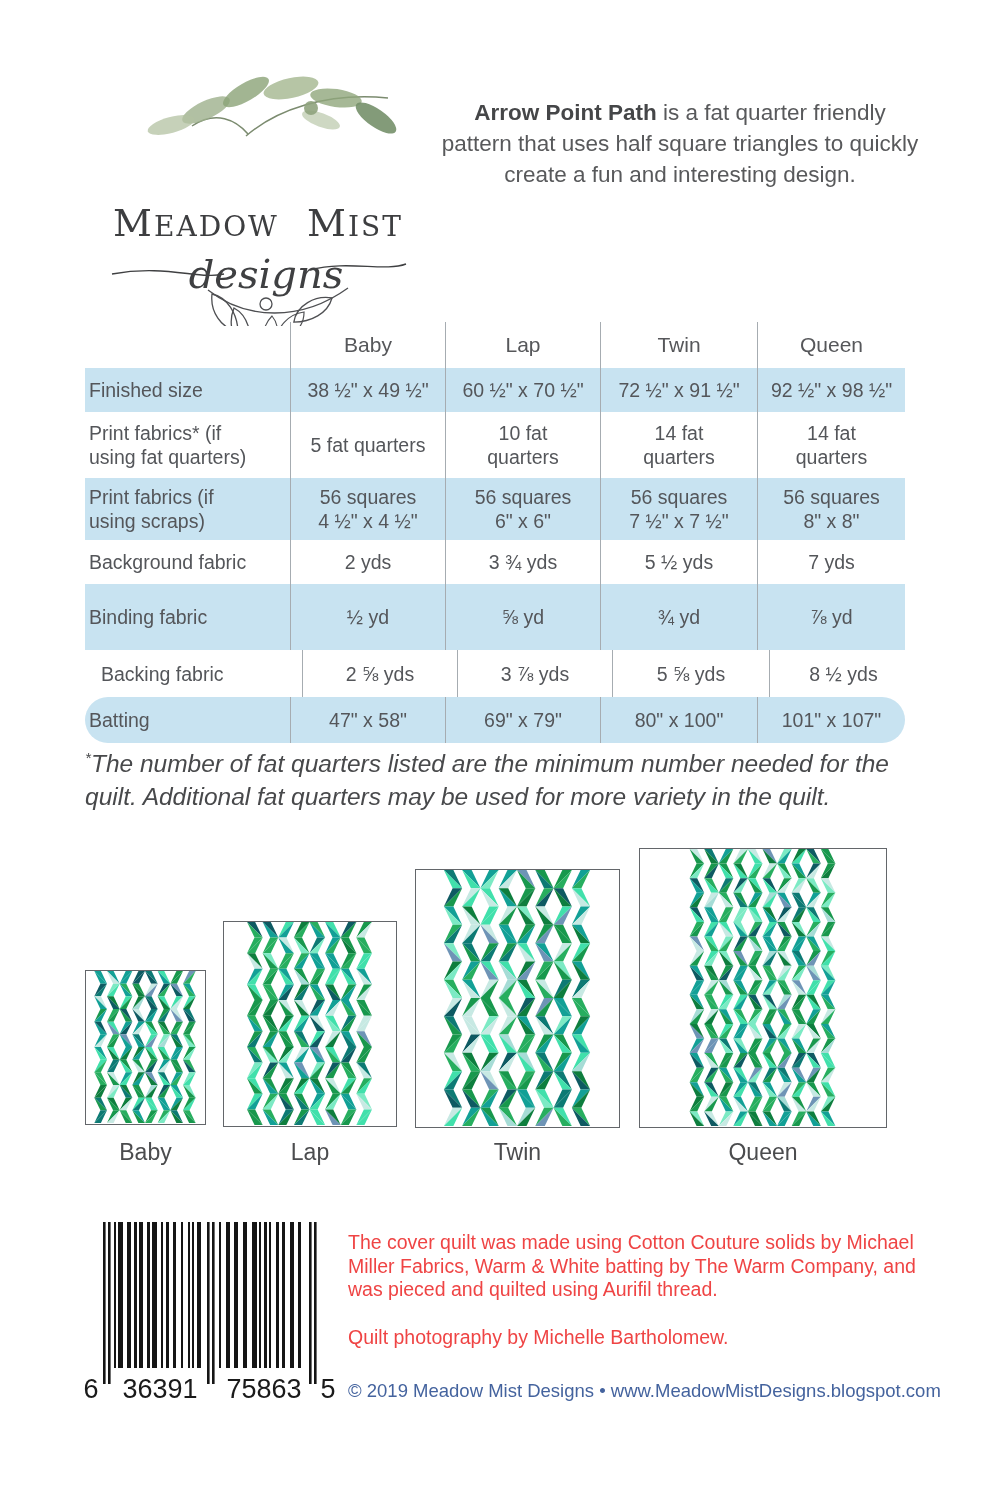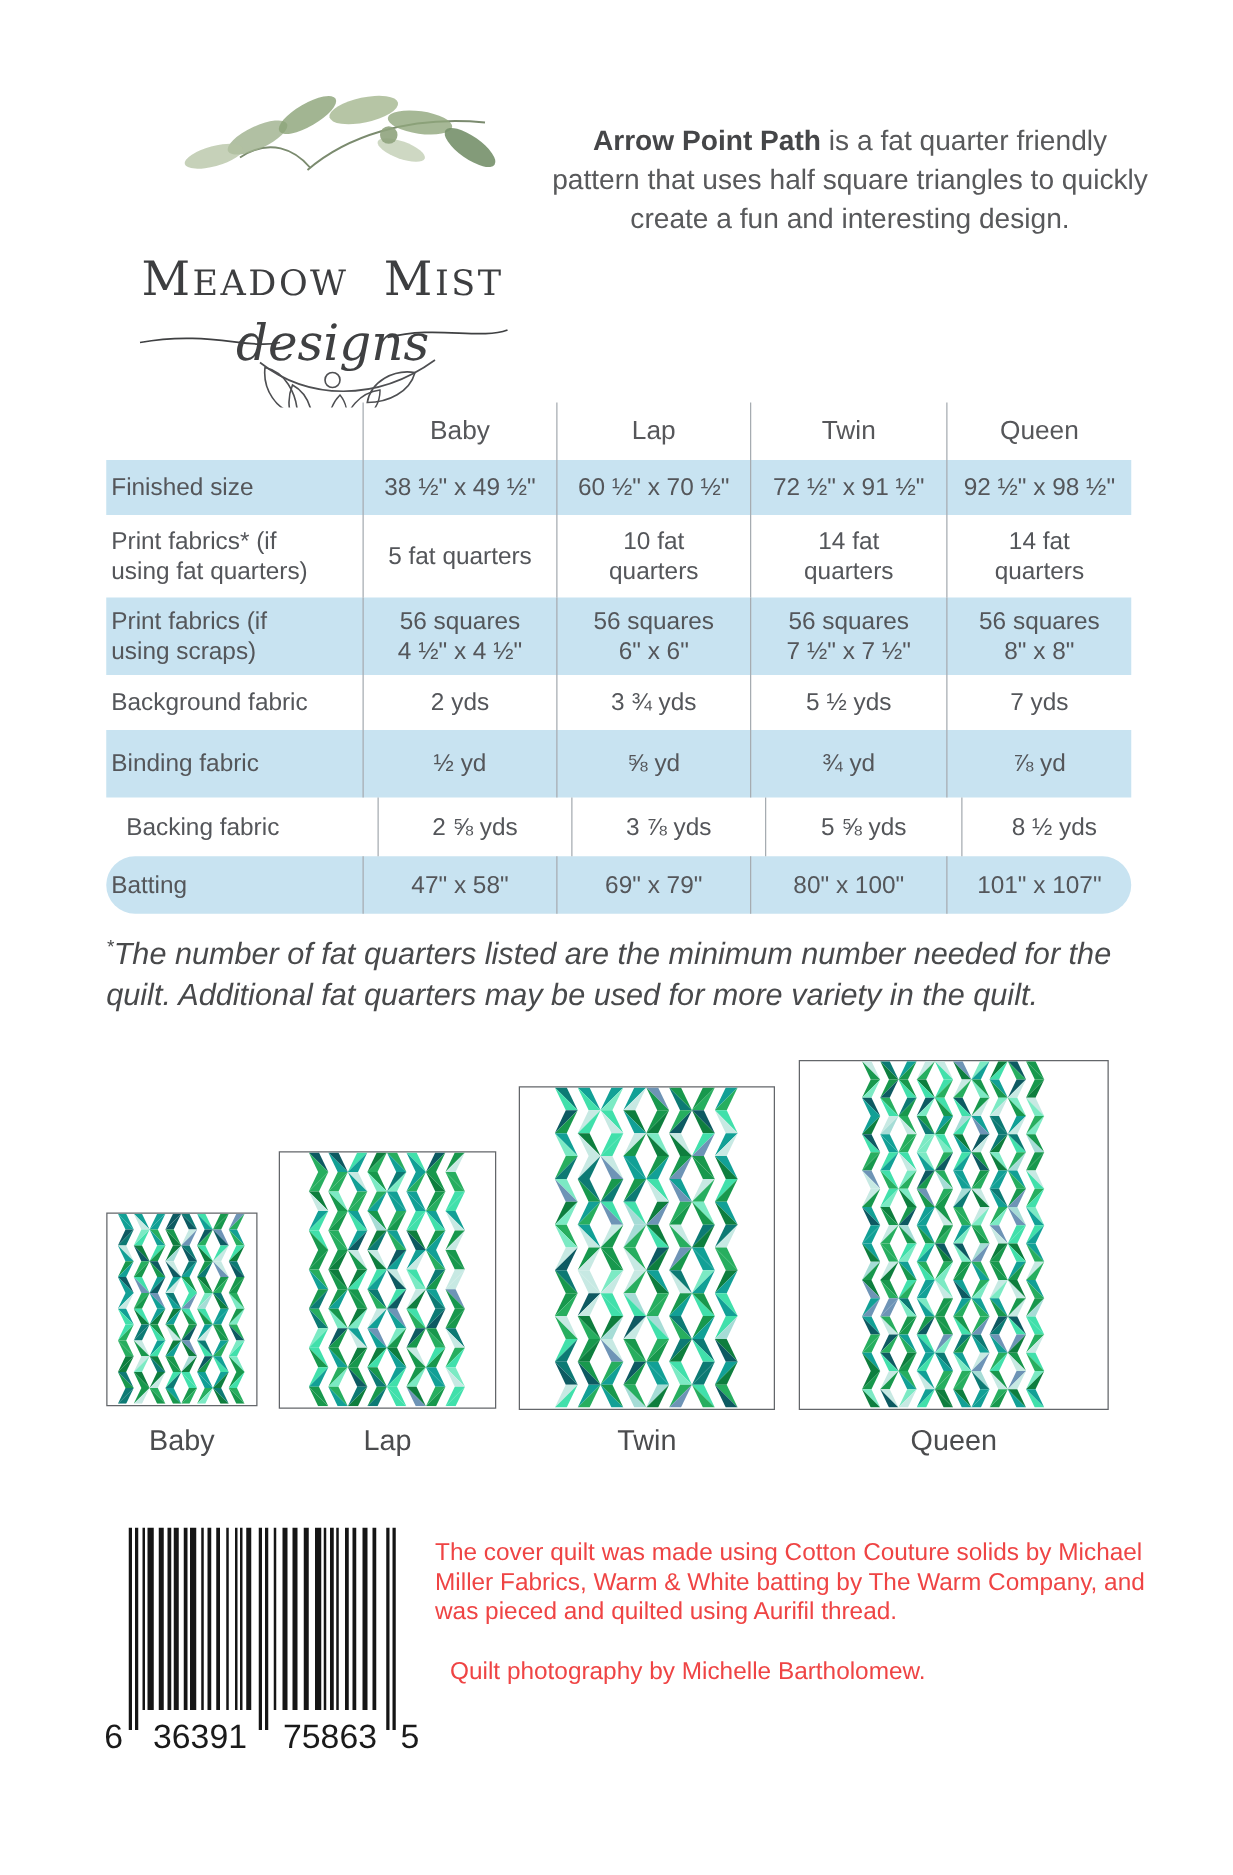--- a/index.html
+++ b/index.html
@@ -33,21 +33,21 @@
   .quilt-box{position:absolute;box-sizing:border-box;border:1.5px solid #63666a;background:#fff;}
   .quilt-box svg{display:block;}
   .quilt-label{position:absolute;top:1139px;text-align:center;font-size:23px;color:#4b4c4e;}
 
   
   .barcode-svg{position:absolute;left:83px;top:1222px;}
 
   
   .credits{position:absolute;left:348px;top:1231px;width:574px;font-size:19.5px;
            line-height:23.5px;color:#ef4444;}
-  .credits-p2{margin-top:24px;margin-left:12px;}
+  .credits-p2{margin-top:24px;}
   .copyright{position:absolute;left:348px;top:1380px;font-size:18.5px;color:#44639e;}
 </style>
 </head>
 <body>
 
 <div class="page">
 
   <svg class="logo-svg" width="324" height="286" viewBox="0 0 324 286" xmlns="http://www.w3.org/2000/svg">
     <g>
       <path d="M150,96 C180,70 230,52 292,58" stroke="#7b8b6f" fill="none" stroke-width="1.5"></path>
@@ -116,21 +116,21 @@
         <div class="tcell vline">56 squares
 8" x 8"</div>
       </div>
       <div class="trow" style="height: 44px;">
         <div class="tcell lab">Background fabric</div>
         <div class="tcell vline">2 yds</div>
         <div class="tcell vline">3 ¾ yds</div>
         <div class="tcell vline">5 ½ yds</div>
         <div class="tcell vline">7 yds</div>
       </div>
-      <div class="trow shaded" style="height: 54px;">
+      <div class="trow shaded" style="height: 66px;">
         <div class="tcell lab">Binding fabric</div>
         <div class="tcell vline">½ yd</div>
         <div class="tcell vline">⅝ yd</div>
         <div class="tcell vline">¾ yd</div>
         <div class="tcell vline">⅞ yd</div>
       </div>
       <div class="trow" style="height: 47px; margin-left: 12px;">
         <div class="tcell lab">Backing fabric</div>
         <div class="tcell vline">2 ⅝ yds</div>
         <div class="tcell vline">3 ⅞ yds</div>
@@ -1213,14 +1213,15 @@
       <text x="8" y="176" text-anchor="middle" font-size="27" font-family="'Liberation Sans',sans-serif" fill="#1a1a1a">6</text>
       <text x="77" y="176" text-anchor="middle" font-size="27" font-family="'Liberation Sans',sans-serif" fill="#1a1a1a">36391</text>
       <text x="181" y="176" text-anchor="middle" font-size="27" font-family="'Liberation Sans',sans-serif" fill="#1a1a1a">75863</text>
       <text x="245" y="176" text-anchor="middle" font-size="27" font-family="'Liberation Sans',sans-serif" fill="#1a1a1a">5</text>
     </svg>
 
   <div class="credits">
     <div>The cover quilt was made using Cotton Couture solids by Michael Miller Fabrics, Warm &amp; White batting by The Warm Company, and was pieced and quilted using Aurifil thread.</div>
     <div class="credits-p2">Quilt photography by Michelle Bartholomew.</div>
   </div>
+  <div class="copyright">© 2019 Meadow Mist Designs • www.MeadowMistDesigns.blogspot.com</div>
 
 </div>
 
 </body></html>

